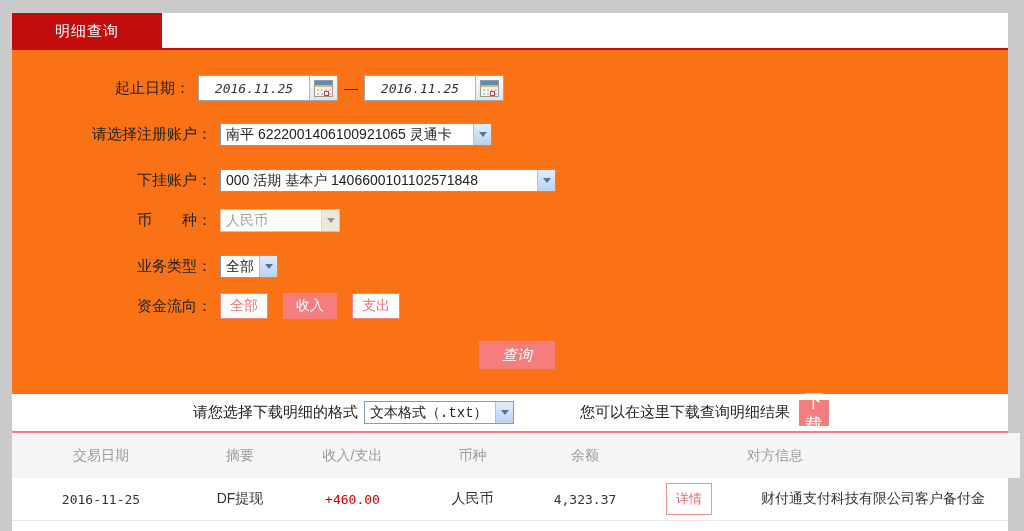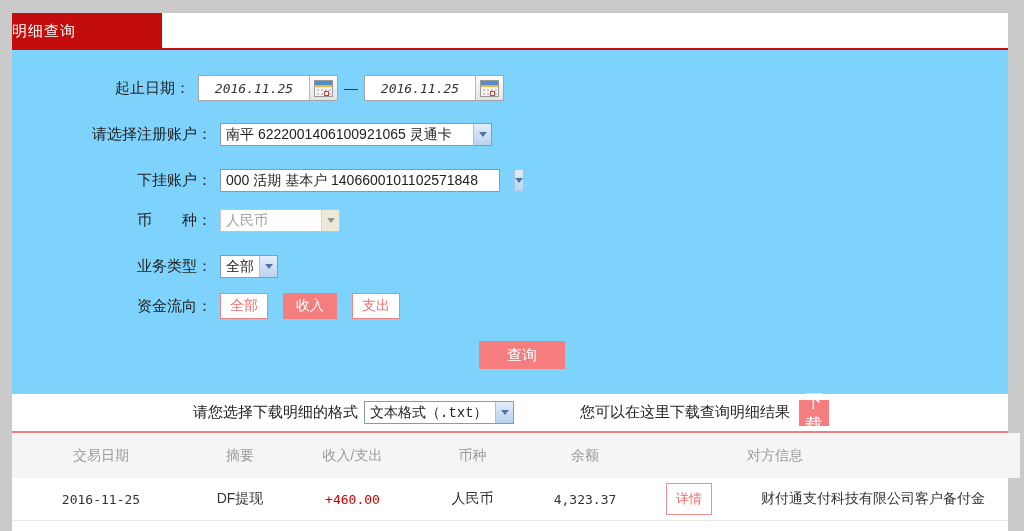--- a/index.html
+++ b/index.html
@@ -4,24 +4,24 @@
 <style>
   html,body{margin:0;padding:0;}
   body{width:1024px;height:531px;overflow:hidden;background:#cacaca;
        font-family:"Liberation Sans","DejaVu Sans",sans-serif;}
   .page{position:relative;width:1024px;height:531px;background:#cacaca;}
 
   
   .tabbar{position:absolute;left:12px;right:16px;top:13px;height:35px;background:#fff;
           border-bottom:2px solid #c30d0d;}
   .tab{position:absolute;left:0;top:0;width:150px;height:37px;background:#c30d0d;color:#fff;
-       display:flex;align-items:center;justify-content:flex-start;font-size:15px;letter-spacing:1px;}
-
-  
-  .panel{position:absolute;left:12px;right:16px;top:50px;height:344px;background:#7dd3fc;
+       display:flex;align-items:center;justify-content:center;font-size:15px;letter-spacing:1px;}
+
+  
+  .panel{position:absolute;left:12px;right:16px;top:50px;height:344px;background:#f97316;
          border-bottom:5px solid #ef4444;}
   .frow{position:absolute;left:0;right:0;display:flex;align-items:center;}
   .flabel{width:200px;margin-right:8px;text-align:right;font-size:15px;color:#222;white-space:pre;}
   .r1{top:25px;} .r1 .flabel{width:178px;}
   .r2{top:73px;} .r3{top:119px;} .r4{top:159px;} .r5{top:205px;} .r6{top:243px;}
 
   
   .dateinp{box-sizing:border-box;height:26px;width:140px;border:1px solid #a5a5a5;background:#fff;
            display:flex;align-items:stretch;}
   .dtext{flex:1;display:flex;align-items:center;justify-content:center;
@@ -40,24 +40,24 @@
 
   
   .xpsel{box-sizing:border-box;height:23px;border:1px solid #7f9db9;background:#fff;display:flex;
          align-items:center;font-size:14px;padding-left:5px;color:#222;cursor:pointer;white-space:nowrap;}
   .xpsel .arr{margin-left:auto;width:17px;align-self:stretch;border-left:1px solid #a8c2e2;
          background:linear-gradient(#e3edfb,#b9d2ef);display:flex;align-items:center;justify-content:center;}
   .xpsel .arr i{display:block;width:0;height:0;border:4px solid transparent;border-top:5px solid #4f74a8;margin-top:4px;}
   .xpsel.disabled{border-color:#c6c6c6;color:#a8a29a;}
   .xpsel.disabled .arr{background:#ece9d8;border-left:1px solid #d8d5c9;}
   .xpsel.disabled .arr i{border-top-color:#9a968a;}
-  .w-reg{width:272px;} .w-sub{width:280px;gap:36px;} .w-cur{width:120px;} .w-biz{width:58px;} .w-fmt{width:150px;font-family:Liberation Mono, monospace;}
-
-  .qbtn{position:absolute;left:467px;top:291px;width:86px;height:28px;background:#f57d7d;color:#fff;
-        border:none;font-size:15px;display:flex;align-items:center;justify-content:center;cursor:pointer;}
+  .w-reg{width:272px;} .w-sub{width:336px;gap:36px;} .w-cur{width:120px;} .w-biz{width:58px;} .w-fmt{width:150px;font-family:Liberation Mono, monospace;}
+
+  .qbtn{position:absolute;left:467px;top:291px;width:76px;height:28px;background:#f57d7d;color:#fff;
+        border:none;font-size:15px;display:flex;align-items:center;justify-content:center;cursor:pointer;font-style:italic;}
 
   
   .downstrip{position:absolute;left:12px;right:16px;top:394px;height:37px;background:#fff;
              display:flex;align-items:center;}
   .dlabel{margin-left:181px;font-size:15px;color:#222;}
   .downstrip .xpsel{margin-left:6px;}
   .dhint{margin-left:66px;font-size:15px;color:#222;}
   .dlbtn{margin-left:9px;width:30px;height:26px;background:#f57d7d;color:#fff;border:none;font-size:18px;
          display:flex;align-items:center;justify-content:center;cursor:pointer;}
 

